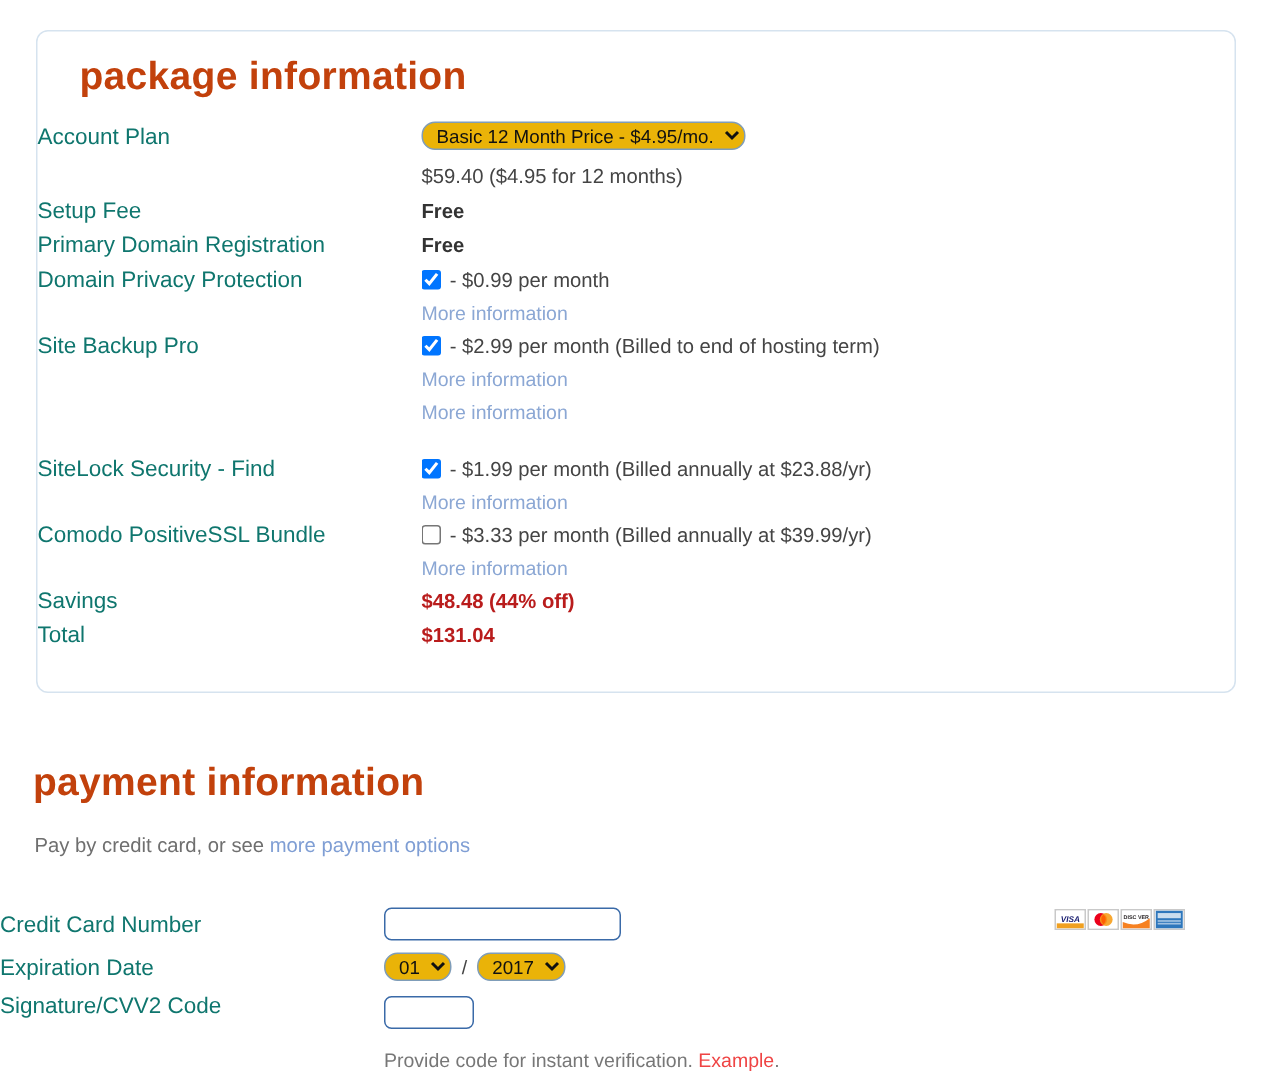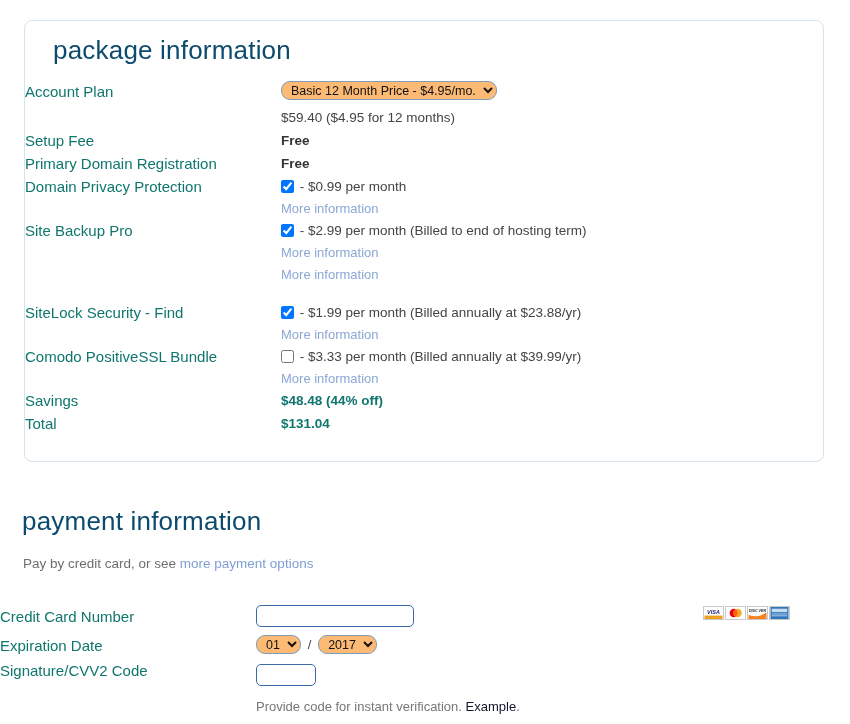--- a/index.html
+++ b/index.html
@@ -23,22 +23,22 @@
     width: 800px;
     height: 442px;
     border: 1px solid #d6e3ef;
     border-radius: 8px;
     box-sizing: border-box;
     background: #fff;
   }
 
   .section-title {
     font-size: 26px;
-    font-weight: 400;
-    color: #0c4a6e;
+    font-weight: 700;
+    color: #c2410c;
     letter-spacing: 0.2px;
     white-space: nowrap;
   }
   .panel .section-title {
     position: absolute;
     left: 28px;
     top: 14px;
   }
 
   
@@ -64,21 +64,21 @@
   }
   .val {
     position: absolute;
     left: 256px;
     font-size: 13.5px;
     color: #444444;
     line-height: 18px;
     white-space: nowrap;
   }
   .val.strong { font-weight: 700; color: #333; }
-  .val.bolded { font-weight: 700; color: #0f766e; }
+  .val.bolded { font-weight: 700; color: #b91c1c; }
 
   .moreinfo {
     position: absolute;
     left: 256px;
     font-size: 13px;
     color: #8ba7d4;
     text-decoration: none;
     line-height: 18px;
     white-space: nowrap;
     cursor: pointer;
@@ -93,21 +93,21 @@
     vertical-align: -2px;
   }
 
   
   select.fakeselect {
     font-family: "Liberation Sans", sans-serif;
     font-size: 12.5px;
     color: #111;
     border: 1px solid #7f9db9;
     border-radius: 9px;
-    background: #fdba74;
+    background: #eab308;
     padding: 1px 4px 1px 5px;
     line-height: 15px;
     height: 19px;
     box-sizing: border-box;
   }
 
   
   .pay-title {
     position: absolute;
     left: 22px;
@@ -165,21 +165,21 @@
   }
 
   .hint {
     position: absolute;
     left: 256px;
     font-size: 13px;
     color: #777;
     white-space: nowrap;
     line-height: 18px;
   }
-  .hint a { color: #0f172a; text-decoration: none; }
+  .hint a { color: #ef4444; text-decoration: none; }
 </style>
 </head>
 <body>
 
 <div class="panel">
 
   <div class="section-title">package information</div>
 
   <div class="rows">
 

